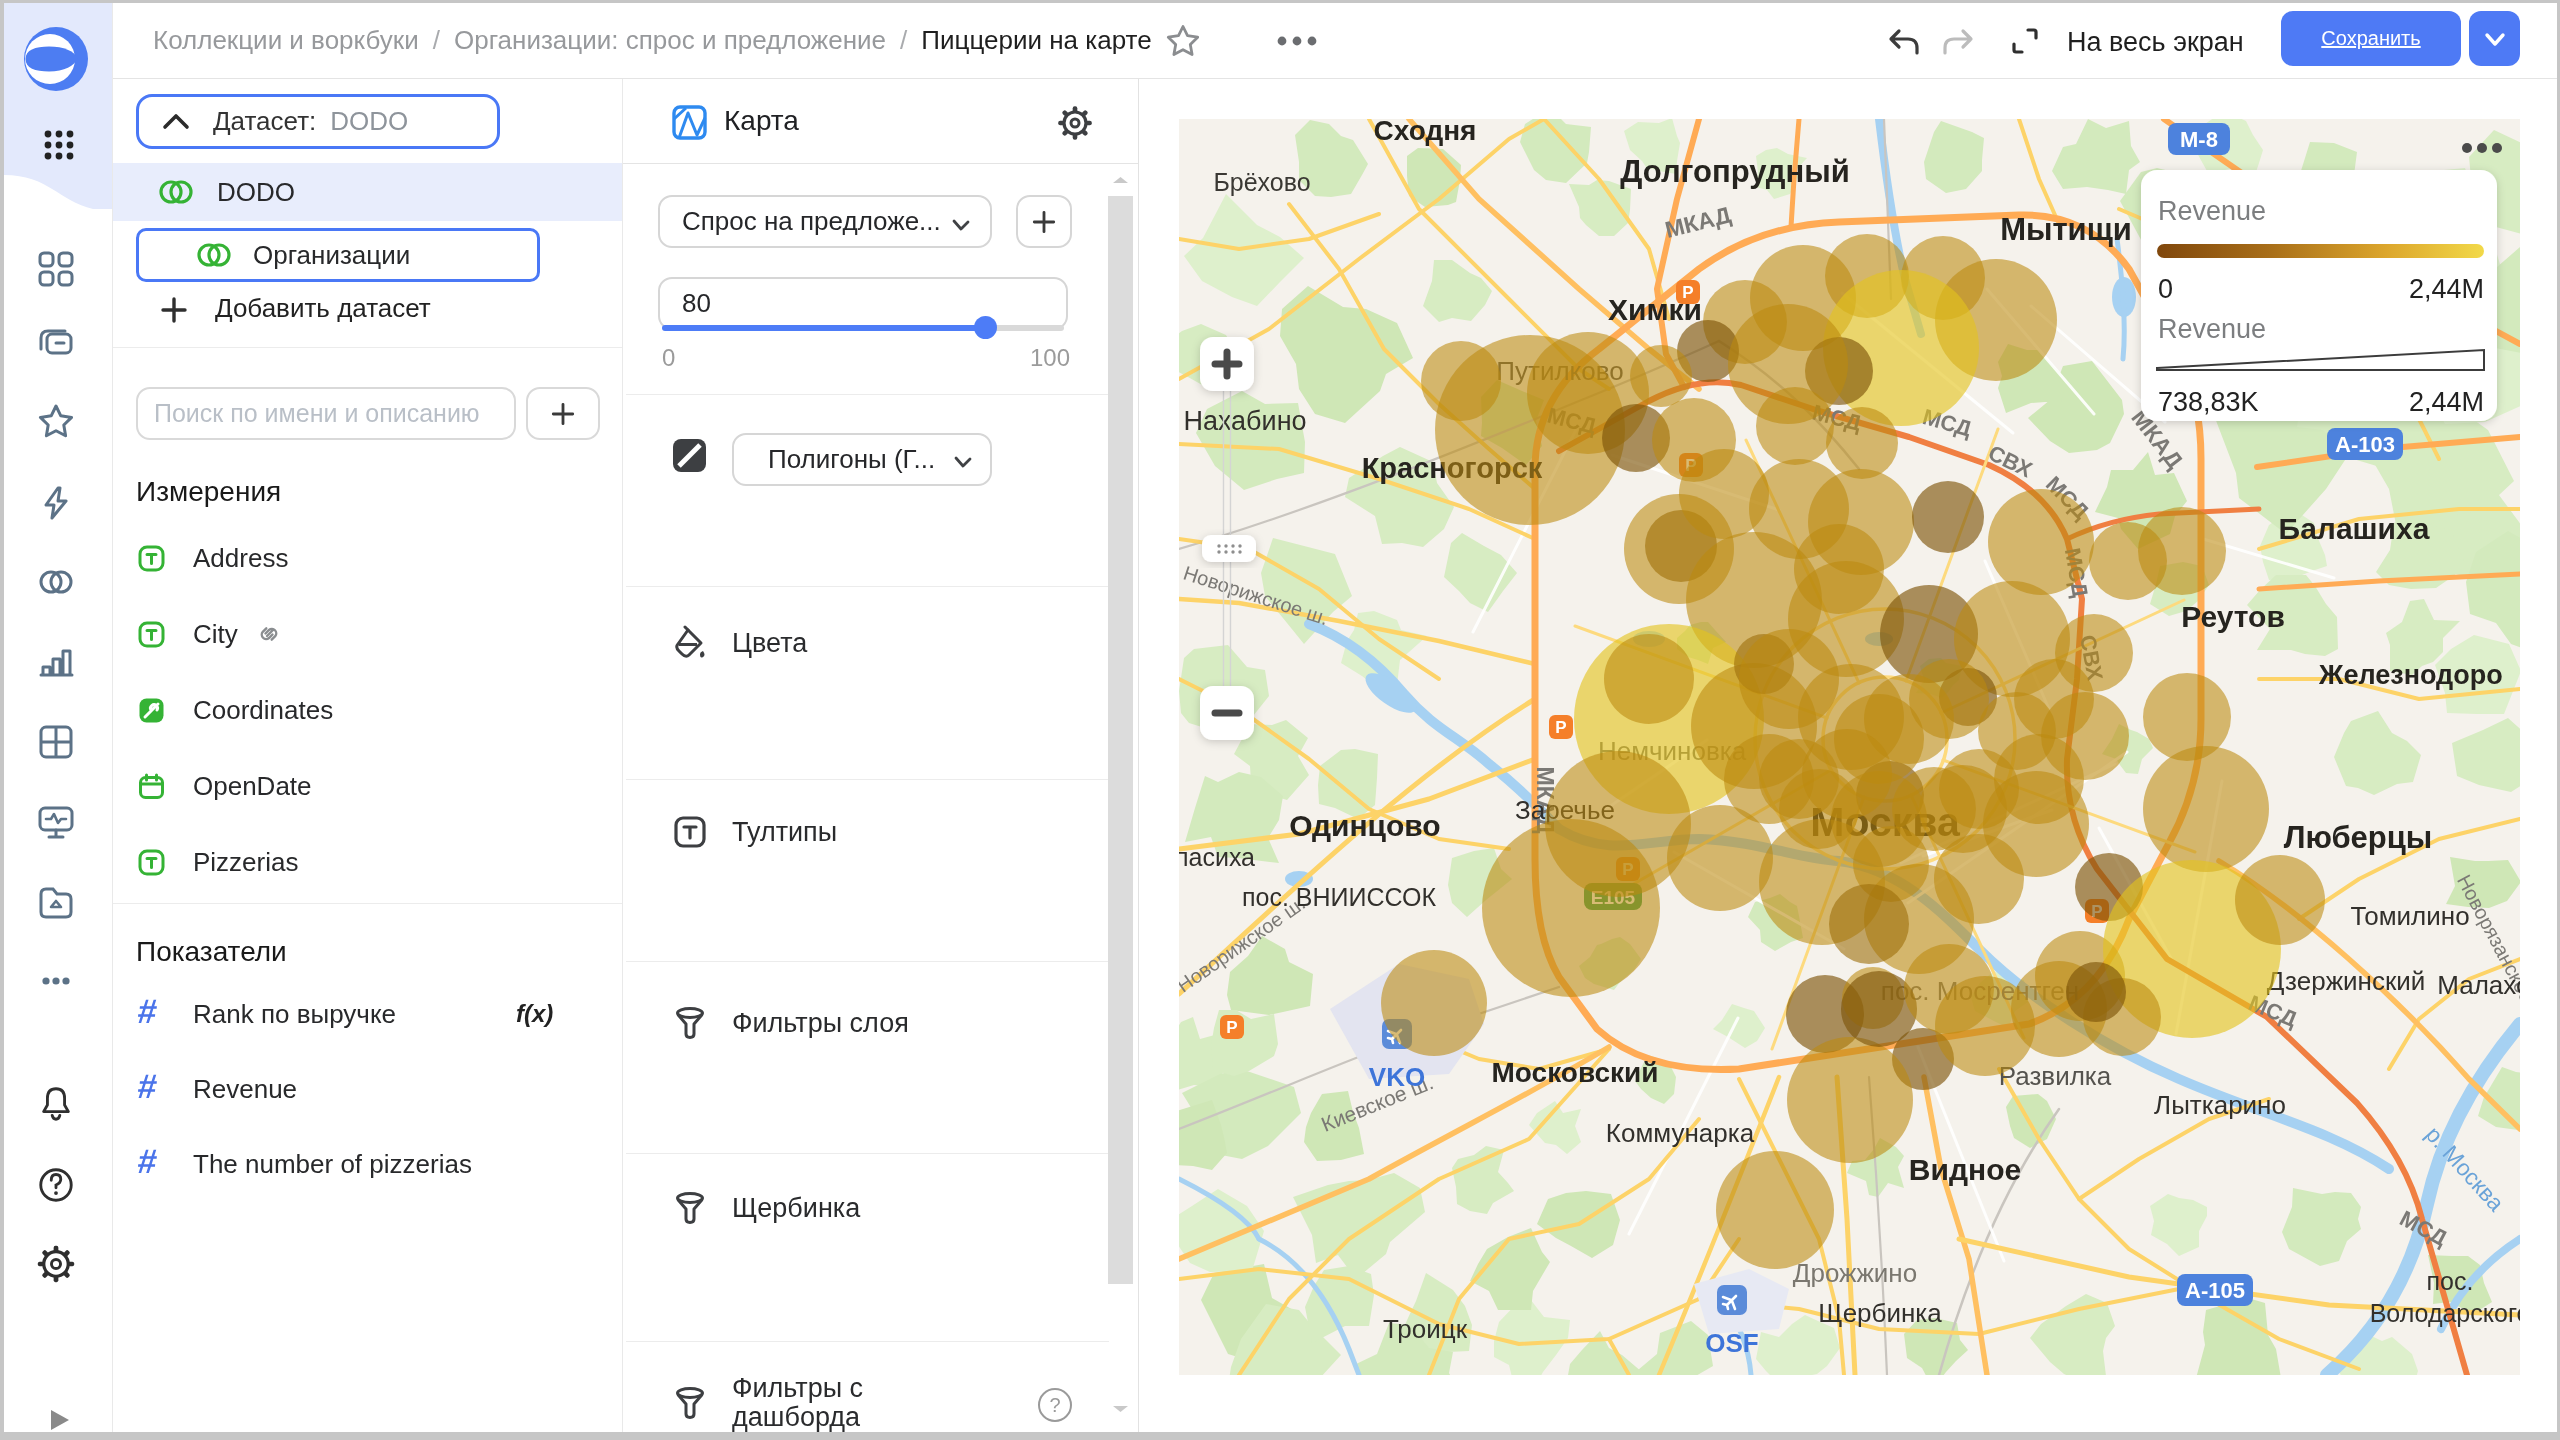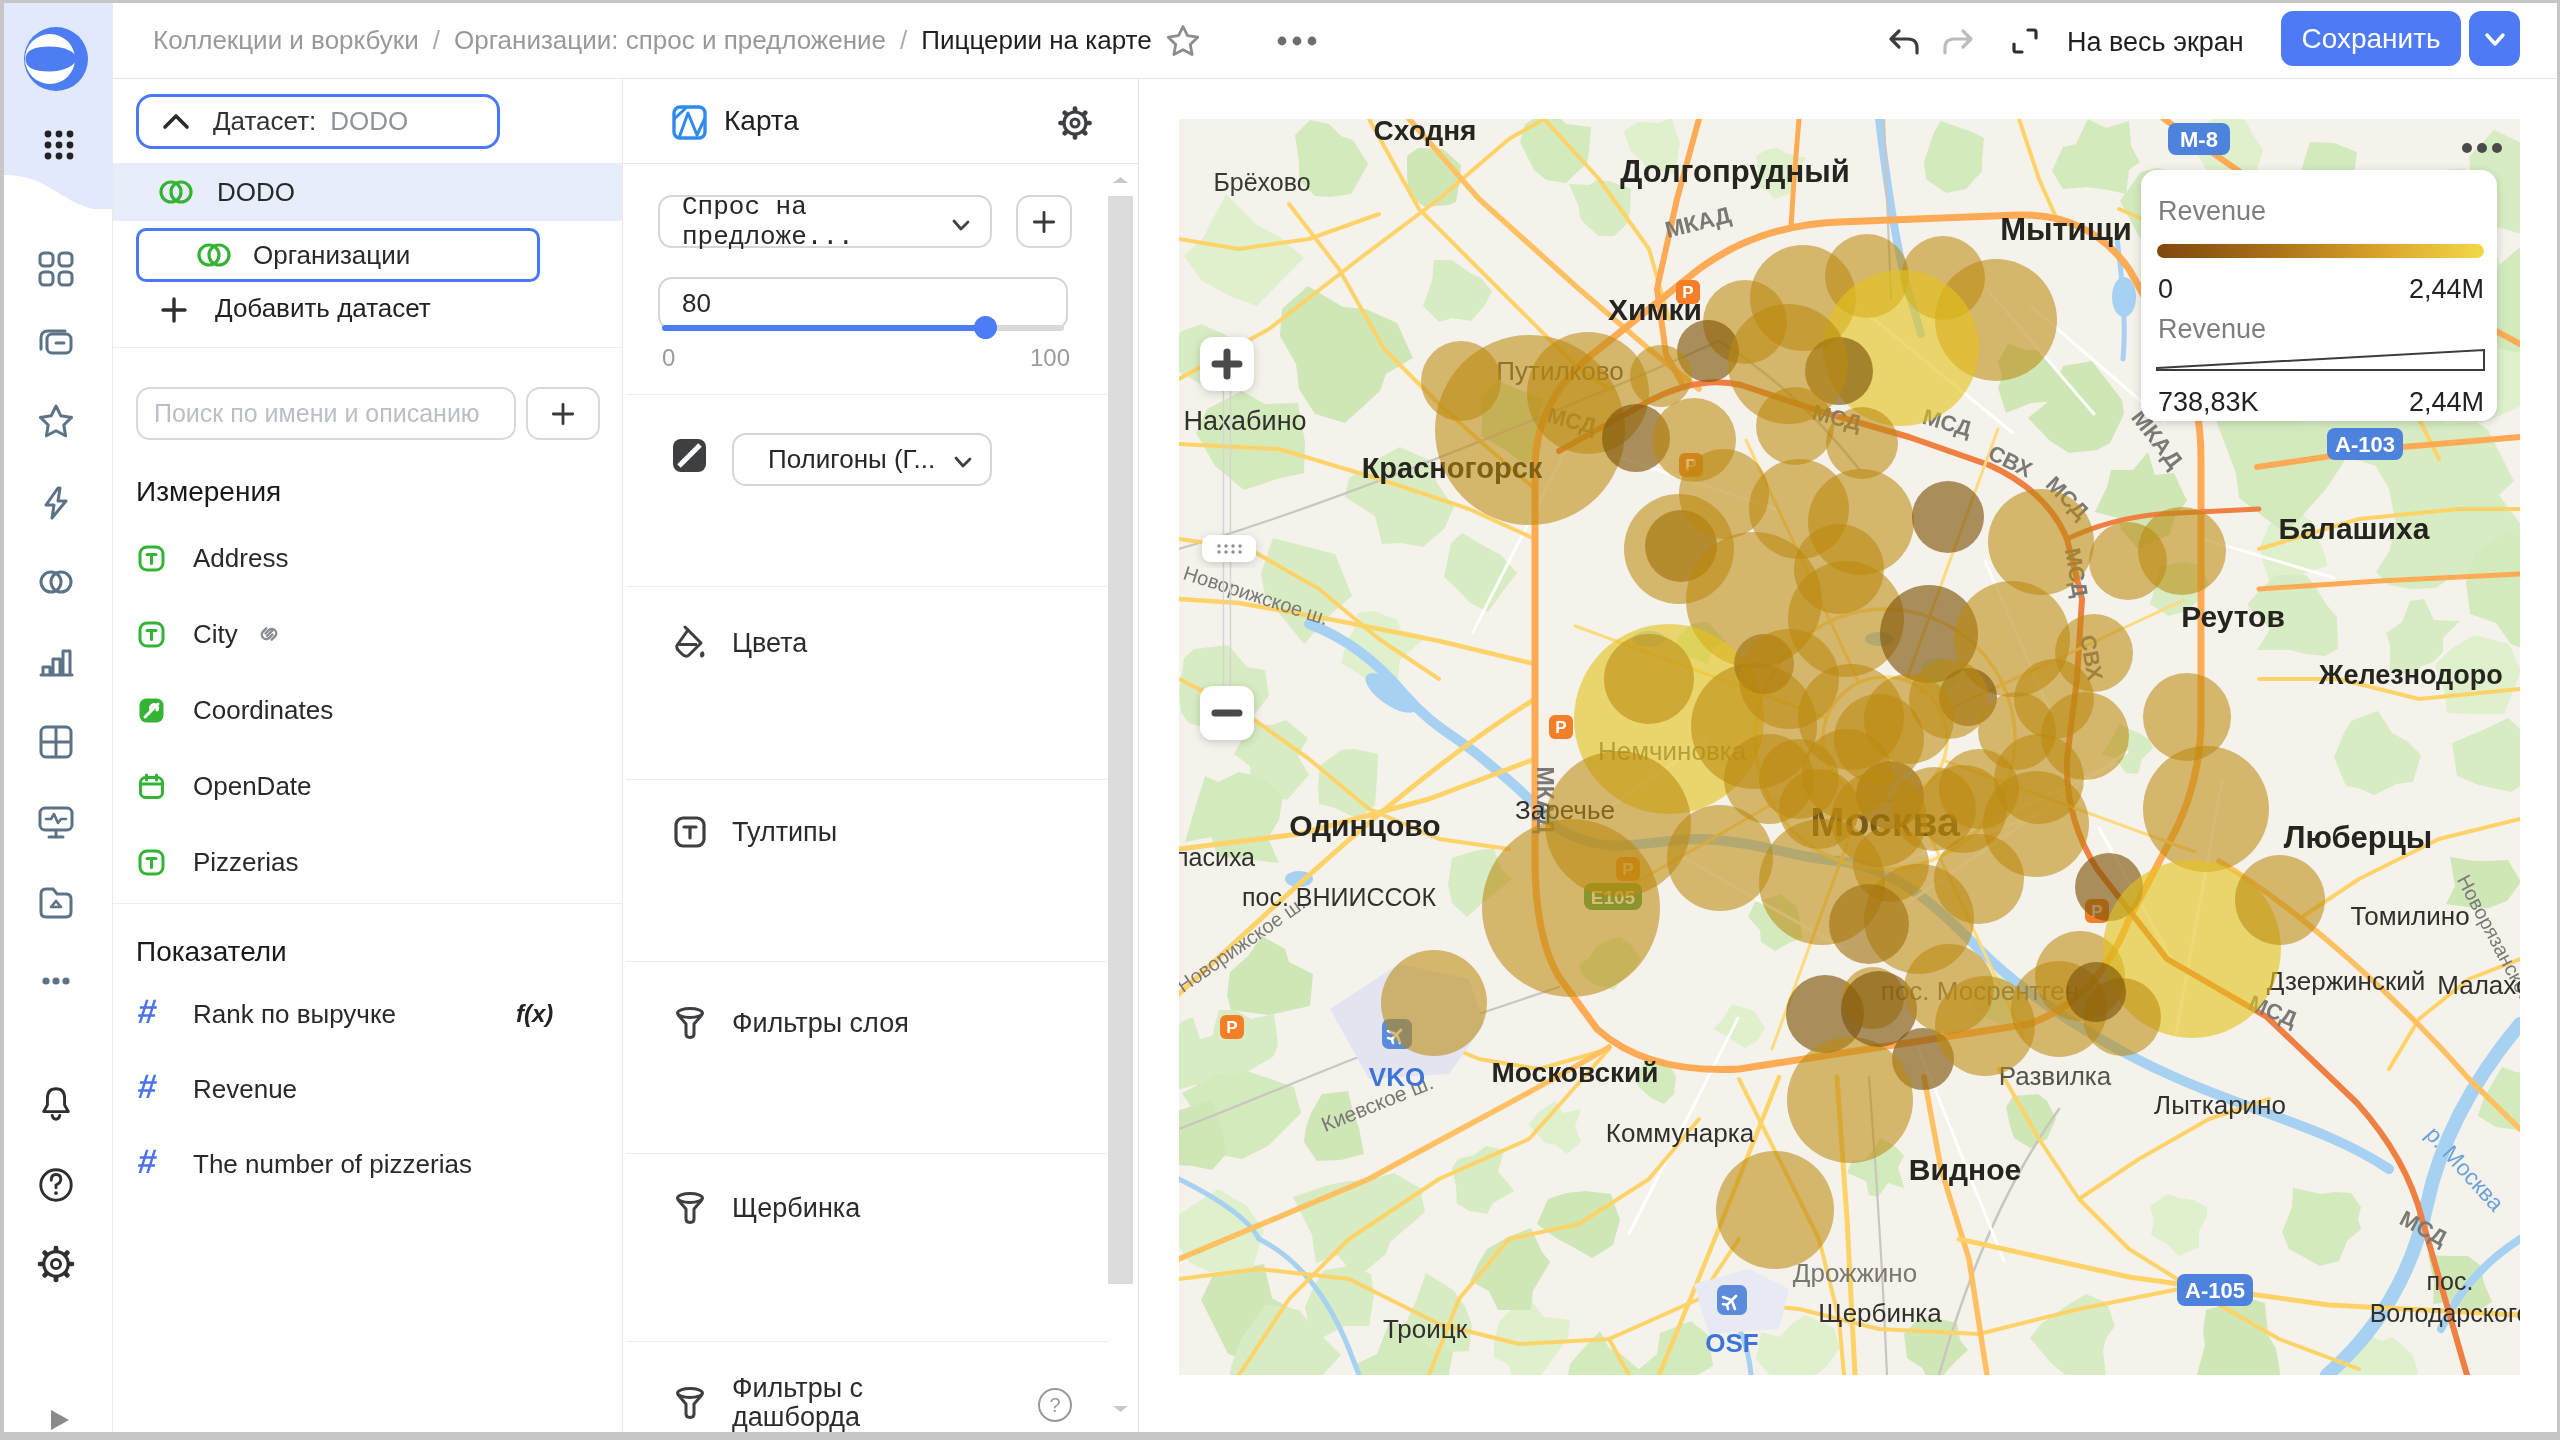--- a/index.html
+++ b/index.html
@@ -8,21 +8,21 @@
 
 .rail{position:absolute;left:0;top:0;width:108px;height:1429px;background:#fff;border-right:1px solid #e9e9e9;}
 .railblue{position:absolute;left:0;top:0;width:108px;height:206px;}
 .icon{position:absolute;display:flex;align-items:center;justify-content:center;}
 
 .topbar{position:absolute;left:109px;top:0;width:2444px;height:75px;background:#fff;border-bottom:1px solid #e4e4e4;}
 .crumbs{position:absolute;left:40px;top:0;height:75px;display:flex;align-items:center;font-size:26px;color:#97999c;white-space:nowrap;}
 .crumbs .cur{color:#1f1f1f;}
 .crumbs .sep{margin:0 14px;color:#a9abae;}
 .savebtn{position:absolute;left:2168px;top:8px;width:180px;height:55px;border-radius:12px;background:#4e7af5;color:#fff;
- font-size:28px;display:flex;align-items:center;justify-content:center;}
+ font-size:20px;display:flex;align-items:center;justify-content:center;text-decoration:underline;}
 .chevbtn{position:absolute;left:2356px;top:8px;width:51px;height:55px;border-radius:12px;background:#4e7af5;
  display:flex;align-items:center;justify-content:center;}
 
 .lpanel{position:absolute;left:109px;top:76px;width:509px;height:1353px;background:#fff;border-right:1px solid #e9e9e9;}
 .dsbox{position:absolute;left:23px;top:15px;width:358px;height:49px;border:3px solid #4a78f6;border-radius:16px;
  display:flex;align-items:center;}
 .dsrow{position:absolute;left:0;top:84px;width:509px;height:58px;background:#e8edfc;display:flex;align-items:center;}
 .orgbox{position:absolute;left:23px;top:149px;width:358px;height:48px;border:3px solid #4a78f6;border-radius:10px;
  display:flex;align-items:center;padding-left:40px;}
 .addrow{position:absolute;left:0;top:214px;width:509px;height:52px;display:flex;align-items:flex-start;}
@@ -327,21 +327,21 @@
             <rect x="15.7" y="1.2" width="4.6" height="6" rx="2" fill="#3d3f42" transform="rotate(45 18 18)"></rect>
             <rect x="15.7" y="1.2" width="4.6" height="6" rx="2" fill="#3d3f42" transform="rotate(90 18 18)"></rect>
             <rect x="15.7" y="1.2" width="4.6" height="6" rx="2" fill="#3d3f42" transform="rotate(135 18 18)"></rect>
             <rect x="15.7" y="1.2" width="4.6" height="6" rx="2" fill="#3d3f42" transform="rotate(180 18 18)"></rect>
             <rect x="15.7" y="1.2" width="4.6" height="6" rx="2" fill="#3d3f42" transform="rotate(225 18 18)"></rect>
             <rect x="15.7" y="1.2" width="4.6" height="6" rx="2" fill="#3d3f42" transform="rotate(270 18 18)"></rect>
             <rect x="15.7" y="1.2" width="4.6" height="6" rx="2" fill="#3d3f42" transform="rotate(315 18 18)"></rect>
           </svg></div>
       </div>
 <div class="selbox" style="left:35px;top:116px;width:334px;">
-        <span style="margin-left:22px;font-family:Liberation Mono, monospace;">Спрос на предложе...</span>
+        <span style="margin-left:22px;">Спрос на предложе...</span>
         <div style="position:absolute;right:18px;top:15px;"><svg width="22" height="22" viewBox="0 0 22 22" fill="none">
             <path d="M4,7 l7,8 7,-7" stroke="#404245" stroke-width="2.8" stroke-linecap="round" stroke-linejoin="round"></path>
           </svg></div>
       </div>
 <div class="selbox" style="left:393px;top:116px;width:56px;justify-content:center;">
         <svg width="30" height="30" viewBox="0 0 34 34" fill="none">
           <path d="M6,17 h22 M17,6 v22" stroke="#3a3a3a" stroke-width="3.2" stroke-linecap="round"></path>
         </svg>
       </div>
 <div class="selbox" style="left:35px;top:198px;width:410px;">

